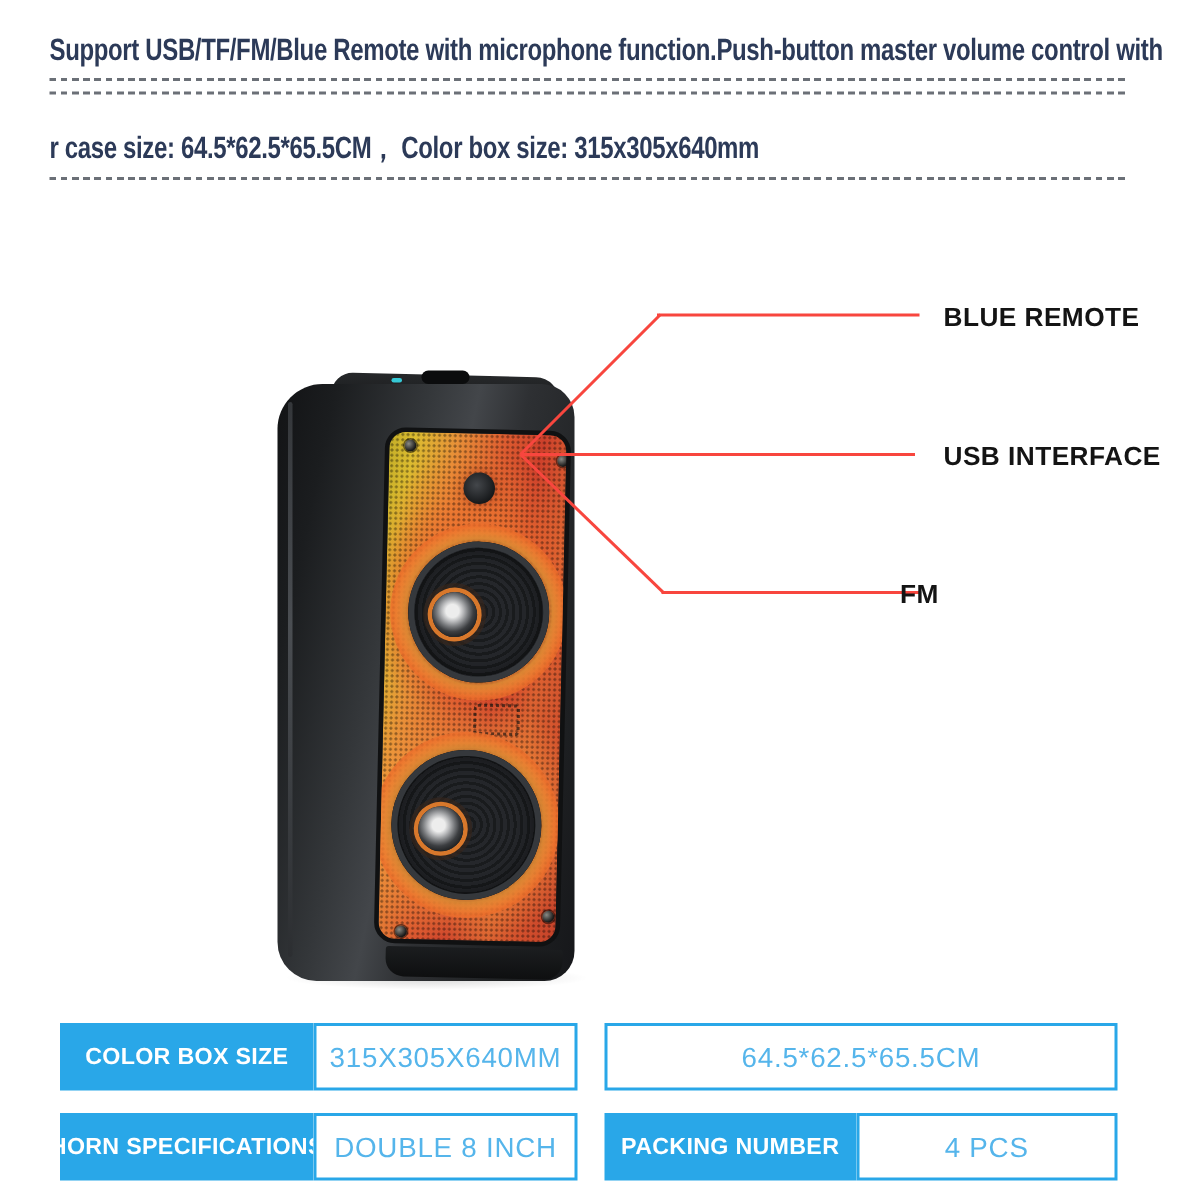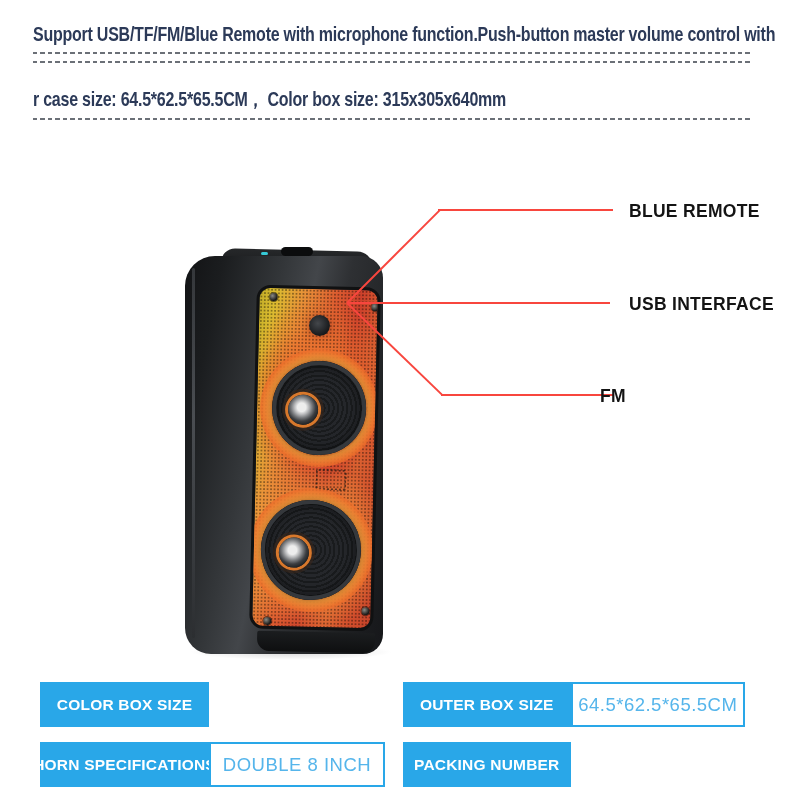--- a/index.html
+++ b/index.html
@@ -133,27 +133,28 @@
   <div class="red-line rl-diag-down"></div>
   <div class="red-line rl-horiz-bot"></div>
 
   <div class="callout-label cl-2">USB INTERFACE</div>
   <div class="callout-label cl-1">BLUE REMOTE</div>
   <div class="callout-label cl-3">FM</div>
 
   <section class="specs">
     <div class="spec-row">
       <div class="spec-label">COLOR BOX SIZE</div>
+      <div class="spec-value">315X305X640MM</div>
     </div>
     <div class="spec-row">
-      <div class="spec-label">OUTER BOX SIZE</div>
       <div class="spec-value">64.5*62.5*65.5CM</div>
     </div>
     <div class="spec-row">
       <div class="spec-label">HORN SPECIFICATIONS</div>
       <div class="spec-value">DOUBLE 8 INCH</div>
     </div>
     <div class="spec-row">
       <div class="spec-label">PACKING NUMBER</div>
+      <div class="spec-value">4 PCS</div>
     </div>
   </section>
 
 </div>
 
 </body></html>

